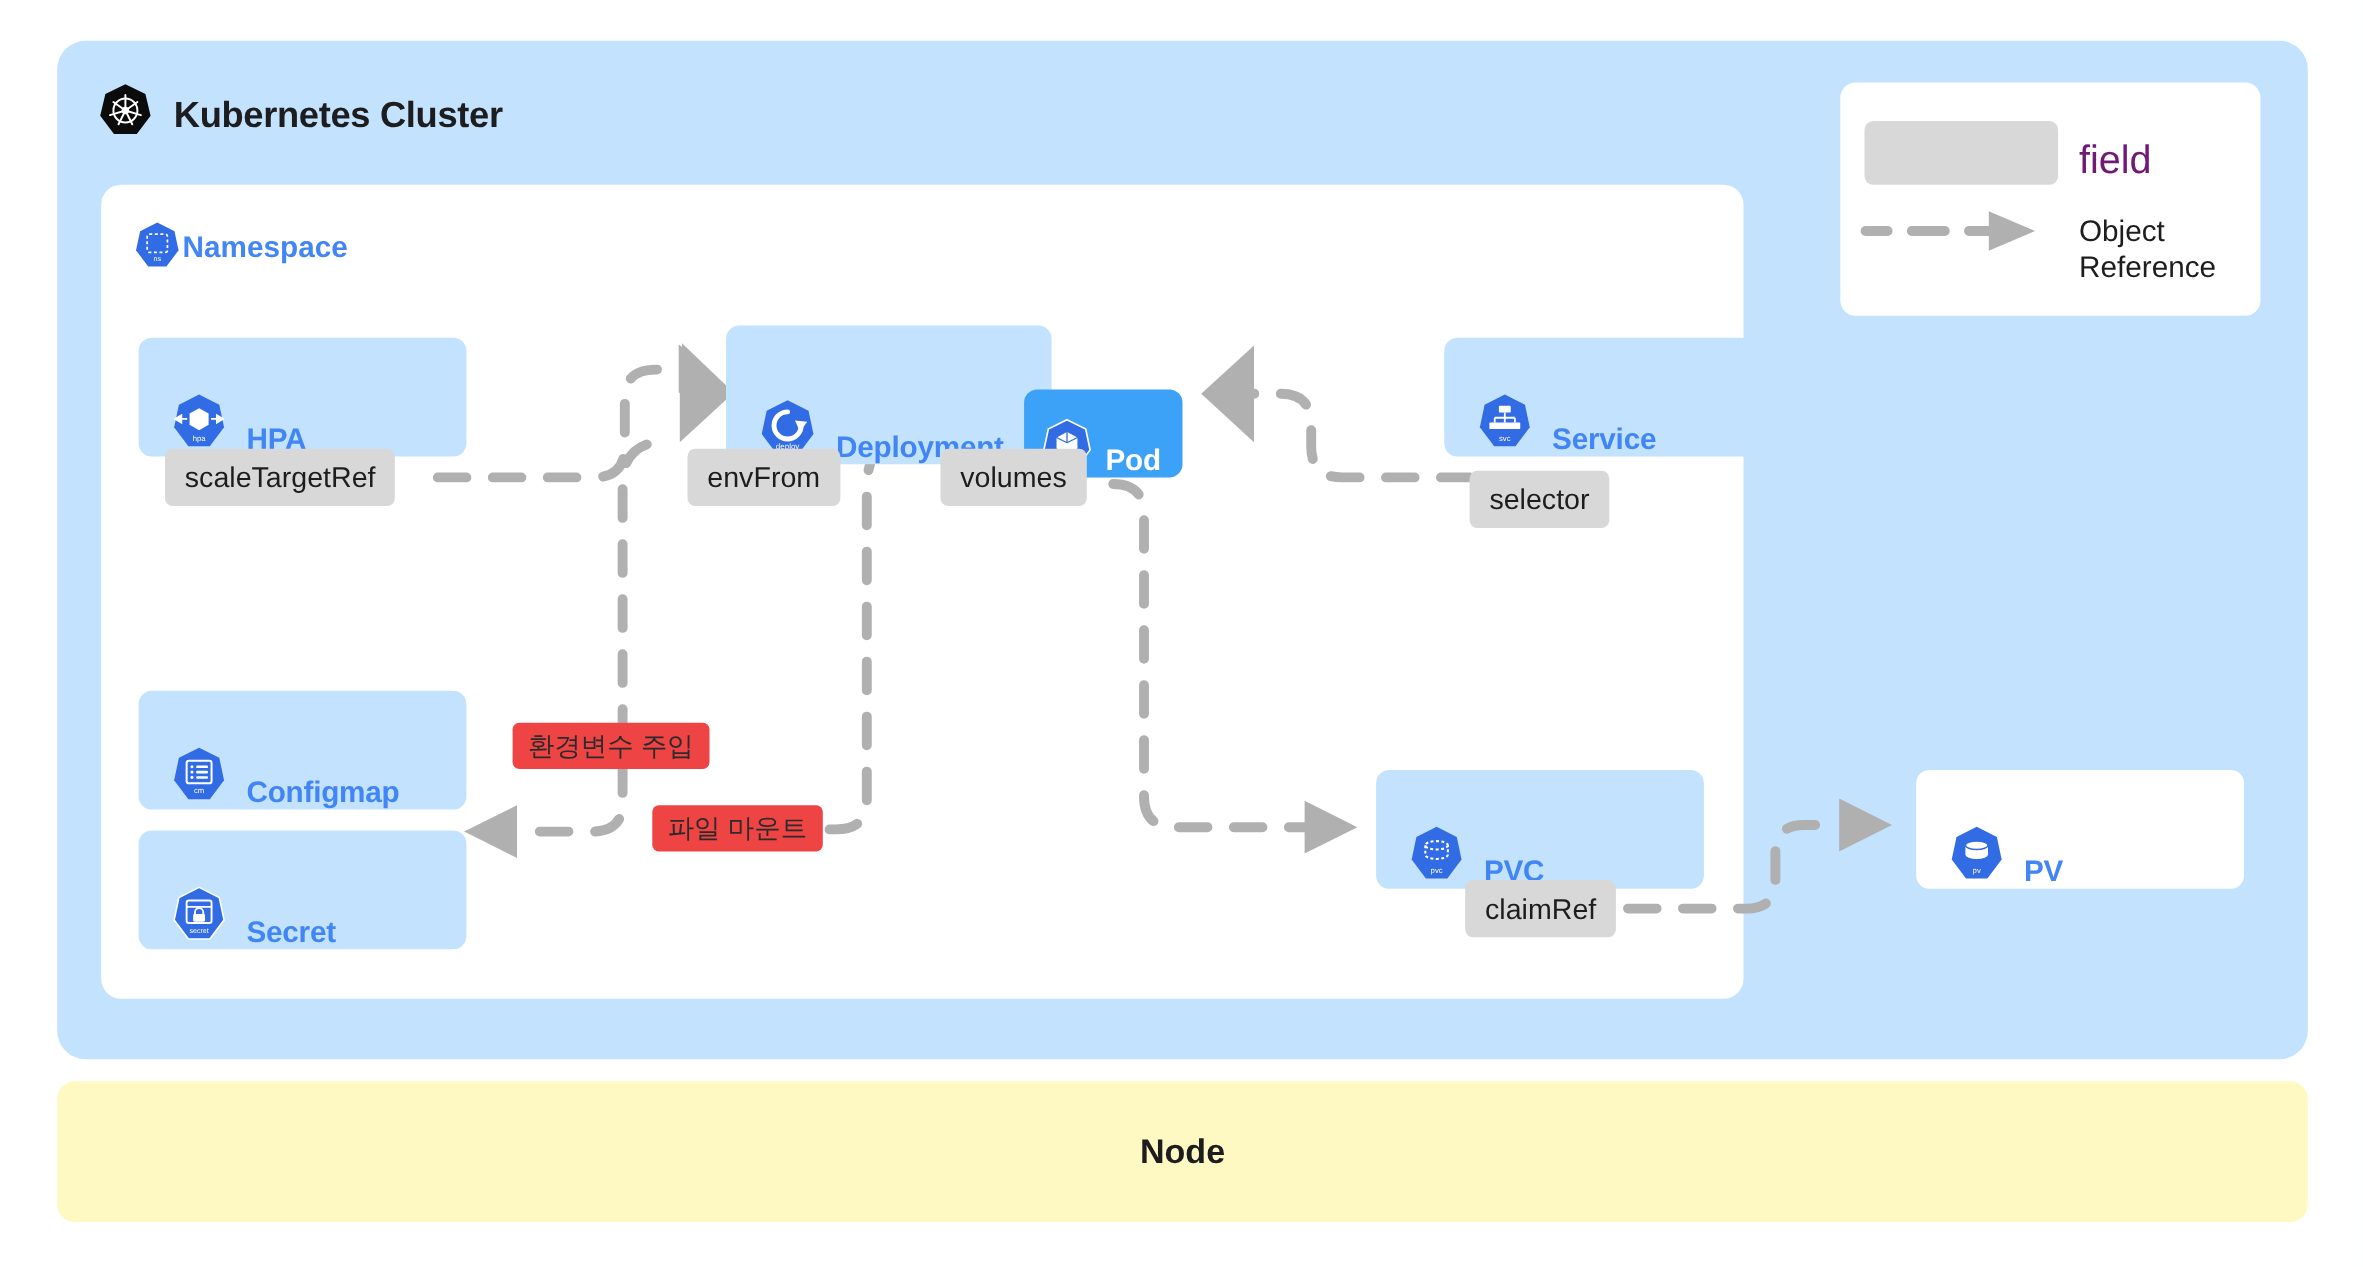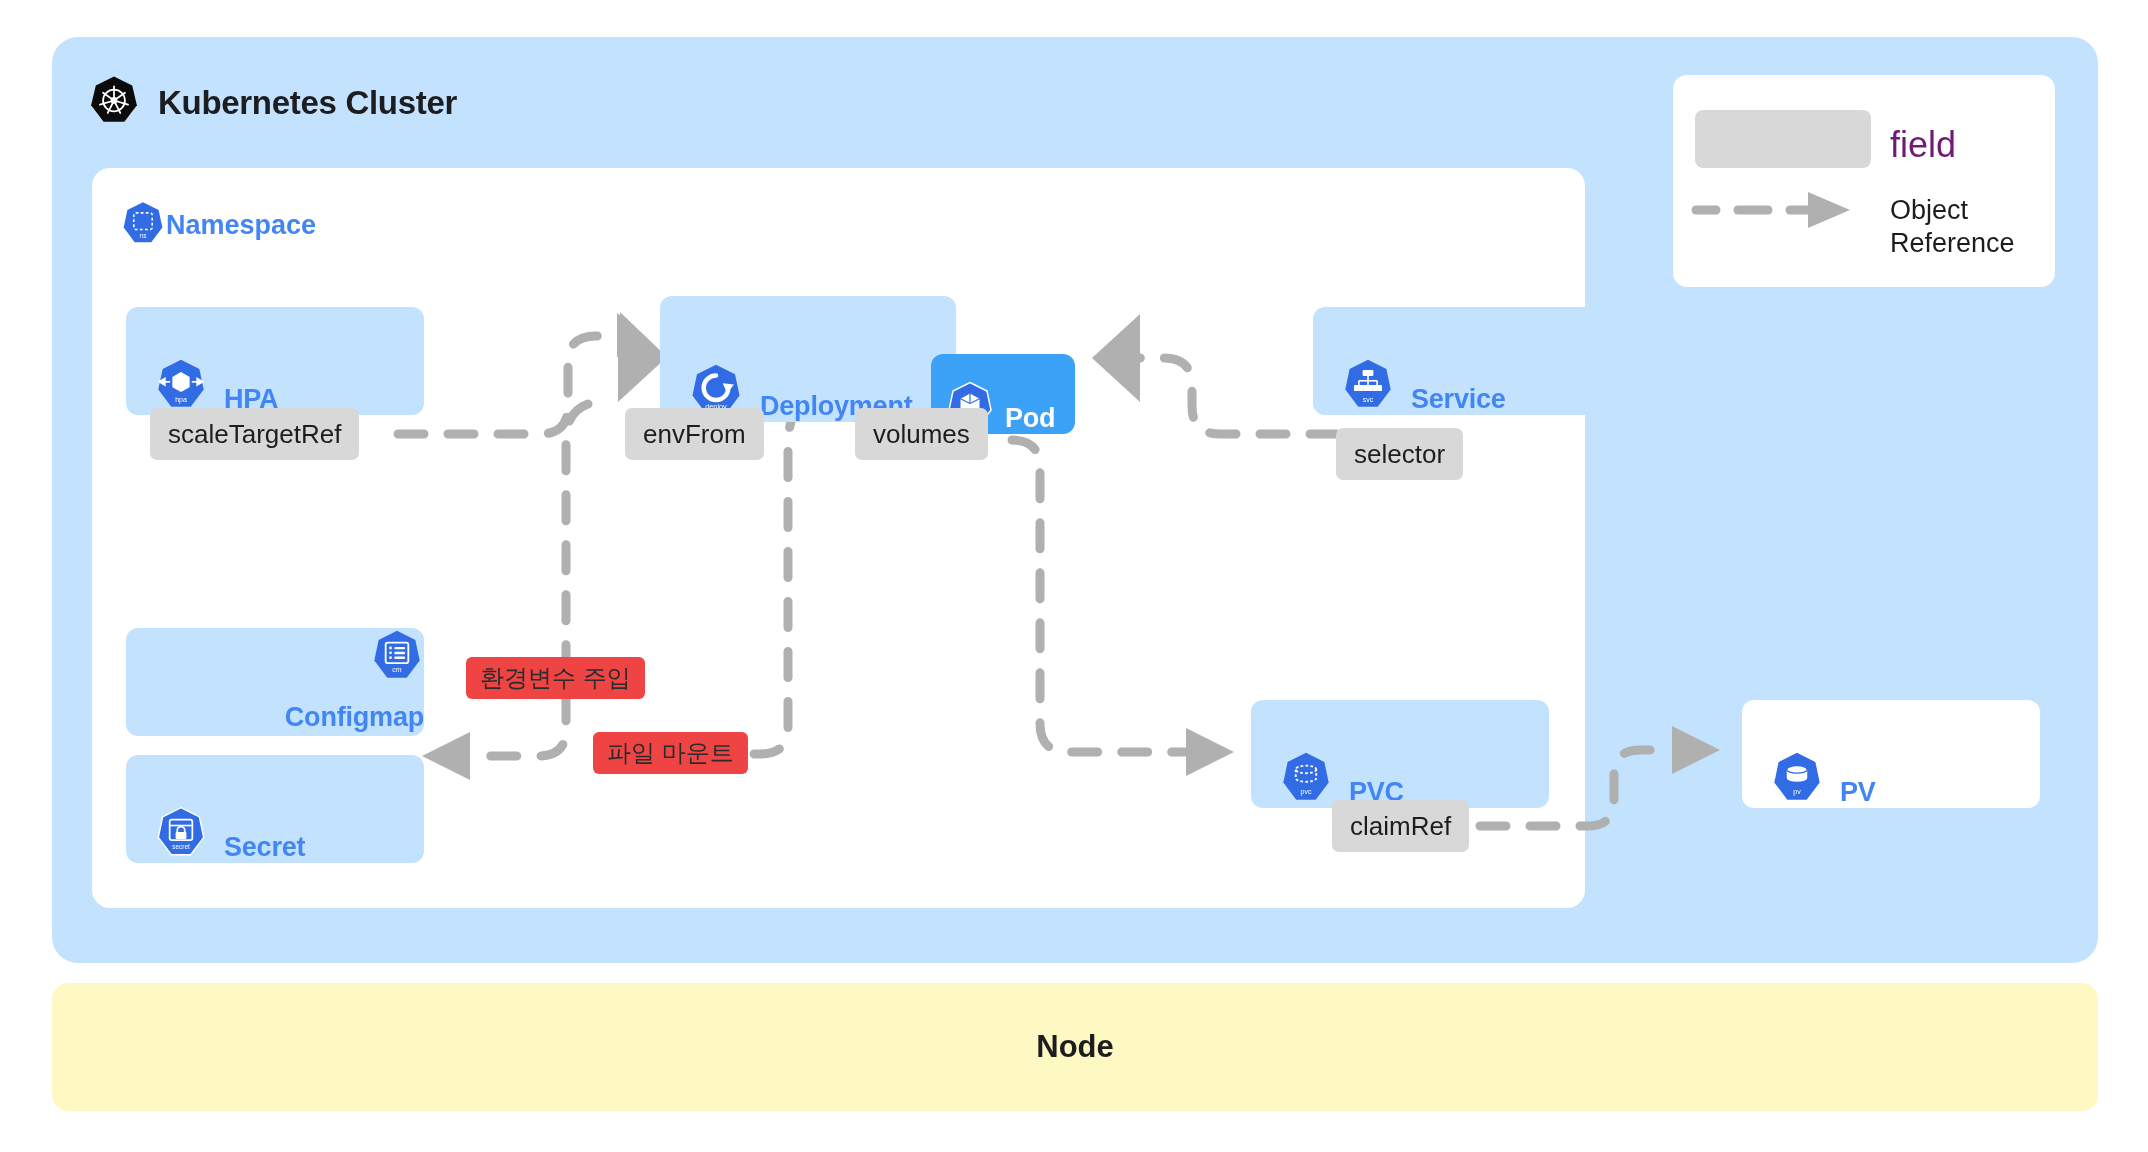--- a/index.html
+++ b/index.html
@@ -228,21 +228,21 @@
           <line x1="33" y1="44" x2="33" y2="52"></line>
           <line x1="50" y1="44" x2="50" y2="52"></line>
           <line x1="67" y1="44" x2="67" y2="52"></line>
         </g>
         <text x="50" y="84" font-size="13" fill="#ffffff" text-anchor="middle" font-family="Liberation Sans, sans-serif">svc</text>
       </svg>
     </span>
     <span class="card-label">Service</span>
   </div>
 
-  <div class="card blue" style="left:126px; top:628px; width:298px; height:108px;flex-direction:column;">
+  <div class="card blue" style="left:126px; top:628px; width:298px; height:108px;">
     <span class="ico">
       <svg width="54" height="54" viewBox="0 0 100 100">
         <polygon points="50,5 84,22 92,60 68,92 32,92 8,60 16,22" fill="#326ce5"></polygon>
         <rect x="29" y="27" width="42" height="38" rx="4" fill="none" stroke="#ffffff" stroke-width="3.4"></rect>
         <g fill="#ffffff">
           <circle cx="38" cy="37" r="2.6"></circle>
             <rect x="45" y="35" width="20" height="4.4" rx="2"></rect>
           <circle cx="38" cy="46" r="2.6"></circle>
             <rect x="45" y="44" width="20" height="4.4" rx="2"></rect>
           <circle cx="38" cy="55" r="2.6"></circle>

